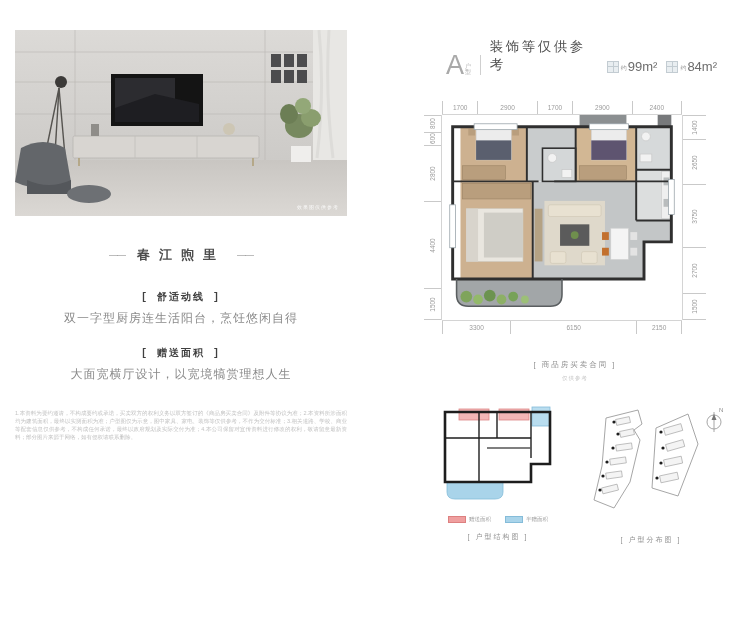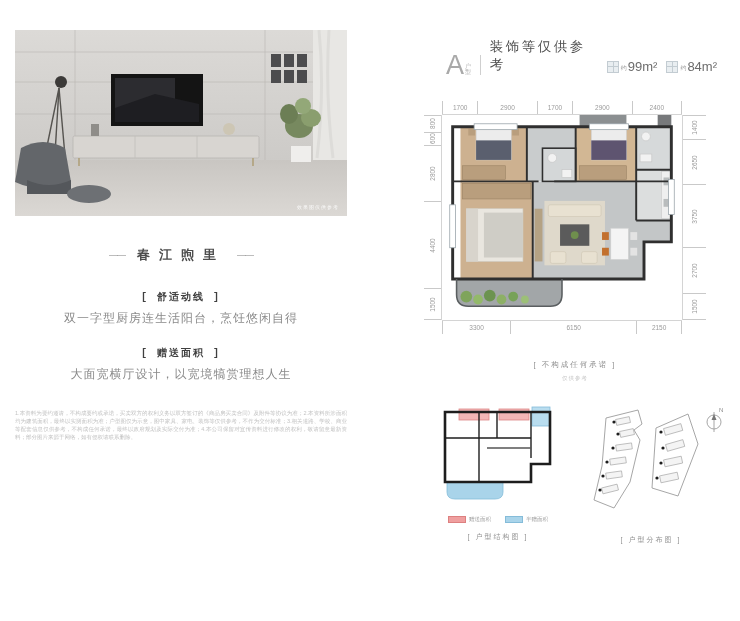--- a/index.html
+++ b/index.html
@@ -339,21 +339,21 @@
           </div>
         <div class="seg" style="flex:61.5">
             <span class="dim-label">6150</span>
           </div>
         <div class="seg" style="flex:21.5">
             <span class="dim-label">2150</span>
           </div>
       </div>
     </div>
 
-    <div class="plan-caption">[ 不构成任何承诺 ]</div>
+    <div class="plan-caption">[ 商品房买卖合同 ]</div>
     <div class="plan-caption-sub">仅供参考</div>
 
     <div class="diagrams-row">
 
       <div class="diag-block structure">
         <svg width="126" height="100" viewBox="0 0 126 100">
           <rect x="24" y="5" width="30" height="11" fill="#f2b6b6" stroke="#dd8686" stroke-width="0.8"></rect>
           <rect x="64" y="5" width="30" height="11" fill="#f2b6b6" stroke="#dd8686" stroke-width="0.8"></rect>
           <rect x="97" y="3" width="18" height="19" fill="#b9ddef" stroke="#84bcd9" stroke-width="0.8"></rect>
           <path d="M12,78 h56 v10 q0,7 -8,7 h-40 q-8,0 -8,-7 z" fill="#a9d4ea" stroke="#84bcd9" stroke-width="0.8"></path>

